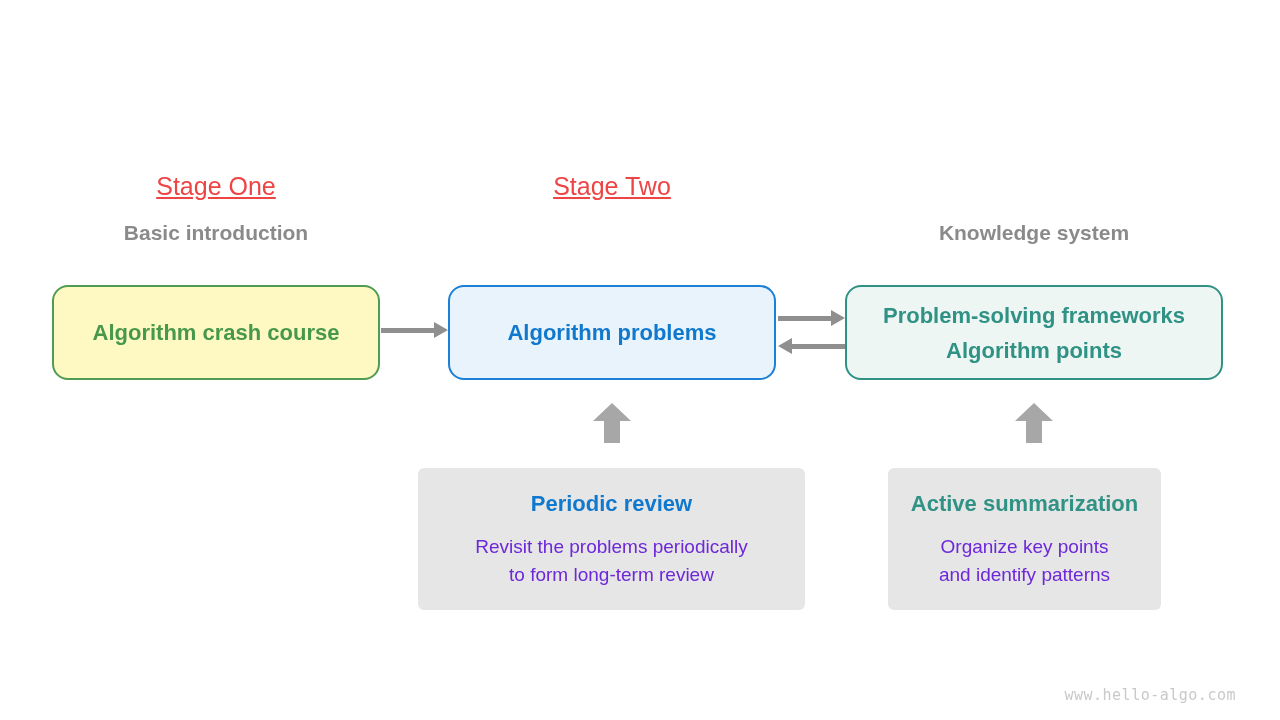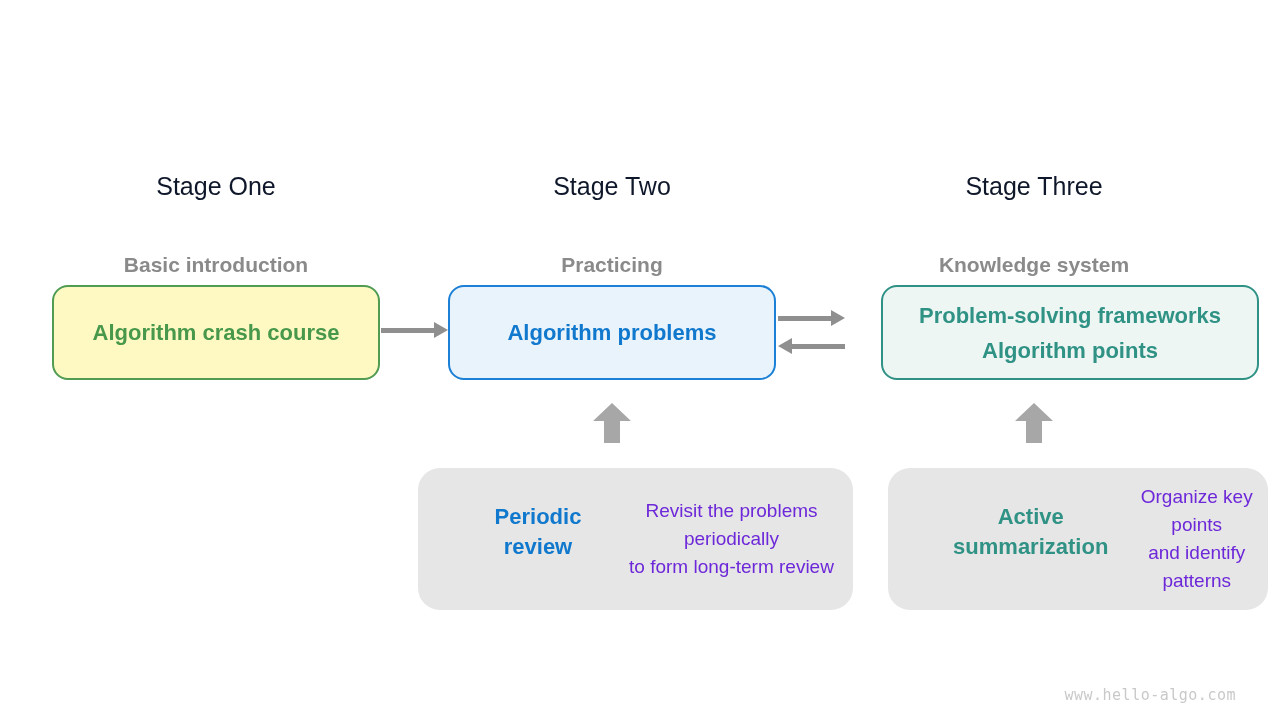--- a/index.html
+++ b/index.html
@@ -20,53 +20,53 @@
   .col1 { left: 52px;  width: 328px; }
   .col2 { left: 448px; width: 328px; }
   .col3 { left: 845px; width: 378px; }
 
   .stage-title {
     position: absolute;
     top: 170px;
     text-align: center;
     font-size: 25px;
     font-weight: 400;
-    color: #0f172a;
+    color: #ef4444;
     line-height: 32px;
+    text-decoration: underline;
   }
   .stage-subtitle {
     position: absolute;
     top: 219px;
     text-align: center;
     font-size: 21px;
     font-weight: 700;
     color: #8a8a8a;
     line-height: 28px;
-    margin-top: 32px;
   }
 
   .main-box {
     position: absolute;
     top: 285px;
     height: 95px;
     box-sizing: border-box;
     border: 2px solid;
     border-radius: 16px;
     display: flex;
     flex-direction: column;
     align-items: center;
     justify-content: center;
     text-align: center;
     font-size: 22px;
     font-weight: 700;
     line-height: 35px;
   }
   .box-green { background: #fef9c3; border-color: #4f9c52; color: #48984c; }
   .box-blue  { background: #e8f3fb; border-color: #1c80d6; color: #1078cd; }
-  .box-teal  { background: #edf6f3; border-color: #2f9285; color: #2f9285; margin-left: 36px; }
+  .box-teal  { background: #edf6f3; border-color: #2f9285; color: #2f9285; }
 
   
   .h-arrow {
     position: absolute;
     height: 16px;
     display: flex;
     align-items: center;
   }
   .h-arrow .shaft { height: 5px; background: #8f8f8f; flex: 1; }
   .h-arrow .head-right {
@@ -96,30 +96,29 @@
   }
   .up-arrow-2 { left: 593px; }
   .up-arrow-3 { left: 1015px; }
 
   
   .note {
     position: absolute;
     top: 468px;
     height: 142px;
     background: #e6e6e6;
-    border-radius: 22px;
+    border-radius: 6px;
     display: flex;
-    flex-direction: row;
+    flex-direction: column;
     align-items: center;
     justify-content: center;
     text-align: center;
-    padding-left: 48px;
   }
   .note-left  { left: 418px; width: 387px; }
-  .note-right { left: 888px; width: 332px; }
+  .note-right { left: 888px; width: 273px; }
   .note-title {
     font-size: 22px;
     font-weight: 700;
     line-height: 30px;
     margin-bottom: 14px;
   }
   .note-title-blue { color: #1078cd; }
   .note-title-teal { color: #2f9285; }
   .note-body {
     font-size: 19px;
@@ -143,26 +142,24 @@
 
 <div class="canvas">
 
   <div class="stage-title col1">Stage One</div>
   <div class="stage-subtitle col1">Basic introduction</div>
   <div class="main-box box-green col1">
     <div>Algorithm crash course</div>
   </div>
 
   <div class="stage-title col2">Stage Two</div>
-  <div class="stage-subtitle col2">Practicing</div>
   <div class="main-box box-blue col2">
     <div>Algorithm problems</div>
   </div>
 
-  <div class="stage-title col3">Stage Three</div>
   <div class="stage-subtitle col3">Knowledge system</div>
   <div class="main-box box-teal col3">
     <div>Problem-solving frameworks</div>
     <div>Algorithm points</div>
   </div>
 
   <div class="h-arrow arrow-1">
     <div class="shaft"></div>
     <div class="head-right"></div>
   </div>

